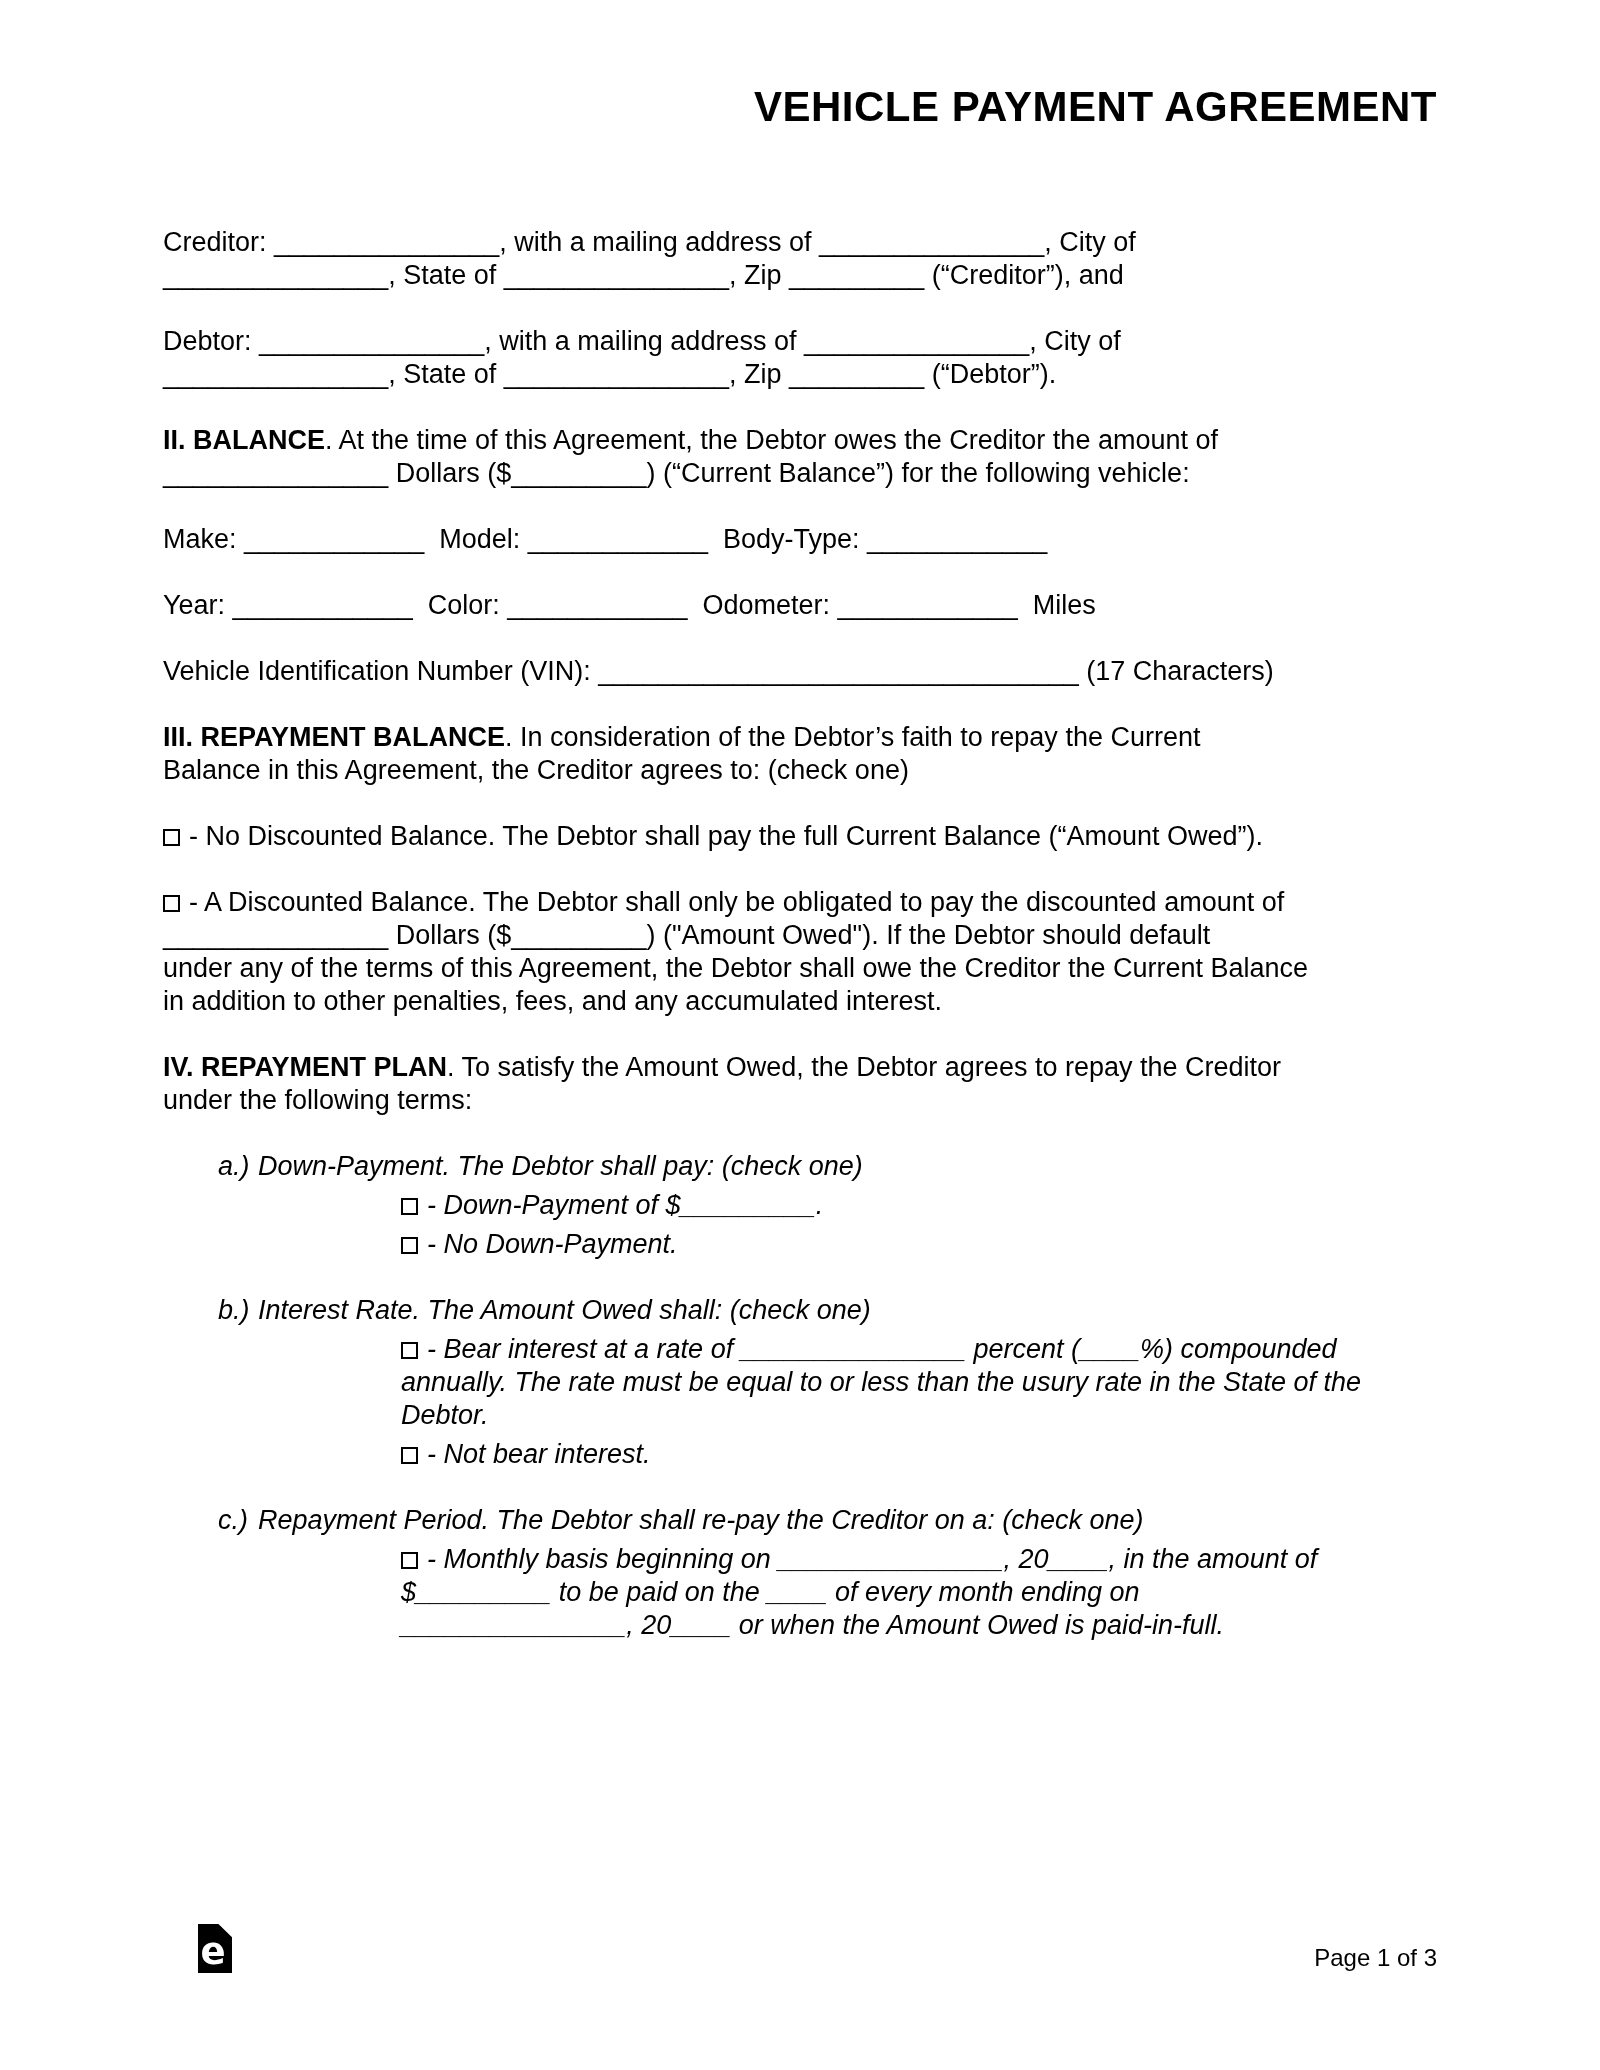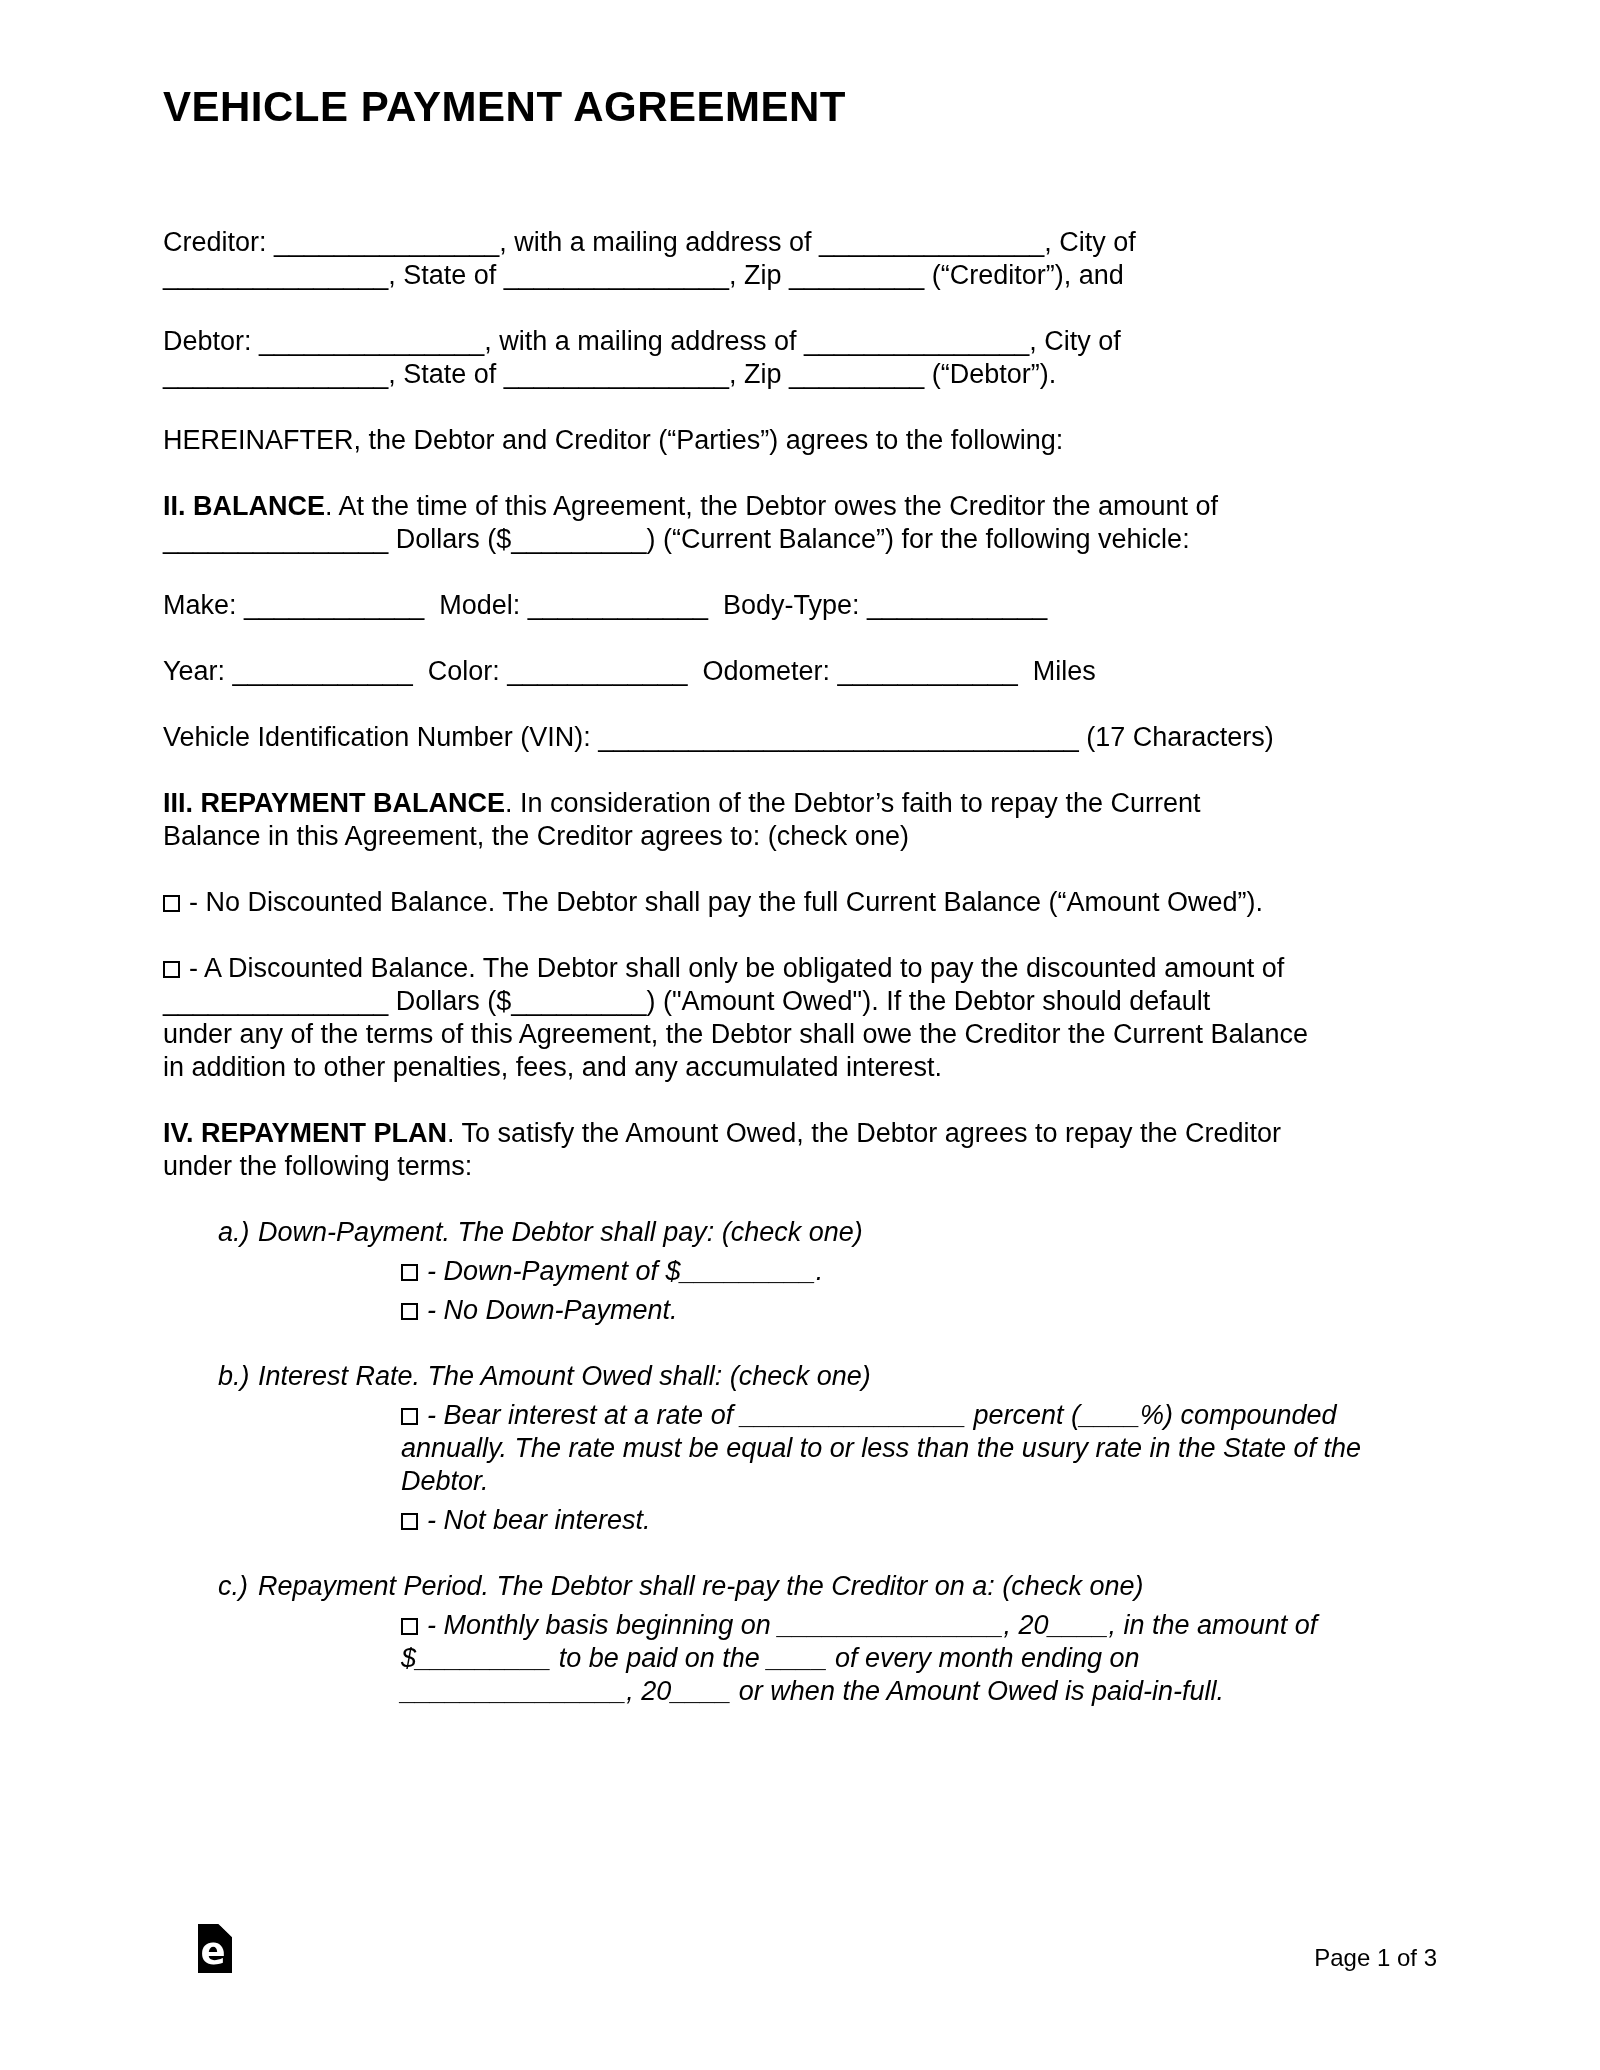--- a/index.html
+++ b/index.html
@@ -12,21 +12,21 @@
     background: #ffffff;
     font-family: "Liberation Sans", sans-serif;
     font-size: 27px;
     line-height: 33px;
     color: #000000;
   }
   .title {
     font-size: 42px;
     line-height: 49px;
     font-weight: bold;
-    text-align: left;
+    text-align: right;
     margin: 0 0 95px 0;
     letter-spacing: 0.5px;
   }
   .para {
     margin: 33px 0 0 0;
     white-space: pre-wrap;
   }
   .para.first { margin-top: 0; }
   .b { font-weight: bold; }
   .cb {
@@ -82,21 +82,20 @@
 
   <h1 class="title">VEHICLE PAYMENT AGREEMENT</h1>
 
 
   <p class="para">Creditor: _______________, with a mailing address of _______________, City of
 _______________, State of _______________, Zip _________ (“Creditor”), and</p>
 
   <p class="para">Debtor: _______________, with a mailing address of _______________, City of
 _______________, State of _______________, Zip _________ (“Debtor”).</p>
 
-  <p class="para">HEREINAFTER, the Debtor and Creditor (“Parties”) agrees to the following:</p>
 
   <p class="para"><span class="b">II. BALANCE</span><span>. At the time of this Agreement, the Debtor owes the Creditor the amount of
 _______________ Dollars ($_________) (“Current Balance”) for the following vehicle:</span></p>
 
   <p class="para">Make: ____________  Model: ____________  Body-Type: ____________</p>
 
   <p class="para">Year: ____________  Color: ____________  Odometer: ____________  Miles</p>
 
   <p class="para">Vehicle Identification Number (VIN): ________________________________ (17 Characters)</p>
 

